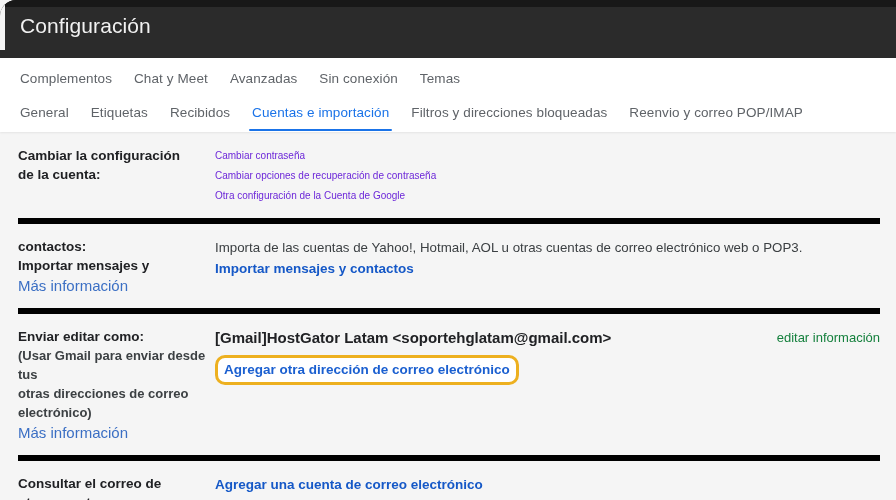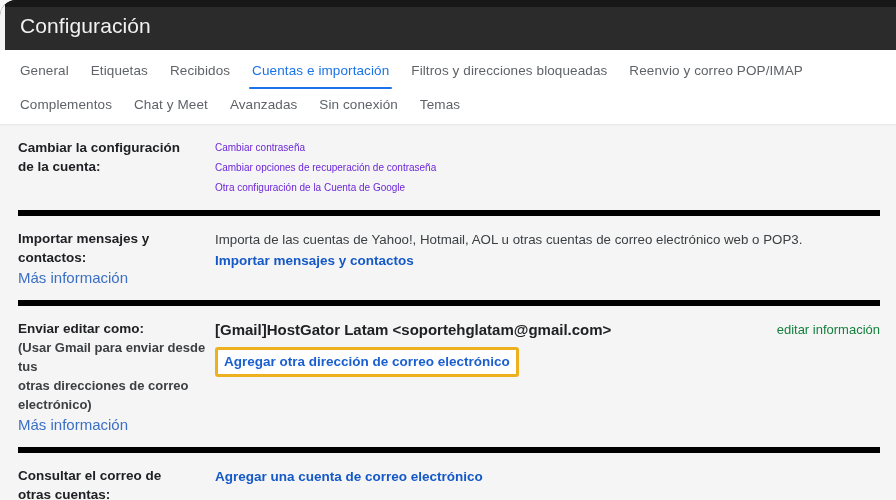--- a/index.html
+++ b/index.html
@@ -19,21 +19,21 @@
     position: relative;
     width: 896px;
     height: 500px;
     background: #f5f5f5;
     overflow: hidden;
   }
 
   
   .titlebar {
     position: relative;
-    height: 50px;
+    height: 58px;
     background: #2b2b2b;
     border-top-left-radius: 16px;
     overflow: hidden;
   }
   .titlebar-topstrip {
     position: absolute;
     top: 0; left: 0; right: 0;
     height: 7px;
     background: #181818;
   }
@@ -172,74 +172,74 @@
     color: #15803d;
     cursor: pointer;
     line-height: 20px;
   }
   .highlight-box {
     display: inline-block;
     border: 3px solid #edb01f;
     background: #ffffff;
     padding: 2px 6px 3px 6px;
     margin-top: 7px;
-    border-radius: 3px;
+    border-radius: 10px;
   }
   .highlight-box .link-strong {
     line-height: 19px;
     color: #1a5fd0;
   }
 </style>
 </head>
 <body>
 
 <div class="app">
 
   <div class="titlebar">
     <div class="titlebar-topstrip"></div>
     <div class="titlebar-leftedge"></div>
     <div class="titlebar-title">Configuración</div>
   </div>
 
   <div class="tabs-wrap">
+    <div class="tabrow">
+      <div class="tab">Complementos</div>
+      <div class="tab">Chat y Meet</div>
+      <div class="tab">Avanzadas</div>
+      <div class="tab">Sin conexión</div>
+      <div class="tab">Temas</div>
+    </div>
     <div class="tabrow">
       <div class="tab">General</div>
       <div class="tab">Etiquetas</div>
       <div class="tab">Recibidos</div>
       <div class="tab active">Cuentas e importación</div>
       <div class="tab">Filtros y direcciones bloqueadas</div>
       <div class="tab">Reenvio y correo POP/IMAP</div>
     </div>
-    <div class="tabrow">
-      <div class="tab">Complementos</div>
-      <div class="tab">Chat y Meet</div>
-      <div class="tab">Avanzadas</div>
-      <div class="tab">Sin conexión</div>
-      <div class="tab">Temas</div>
-    </div>
   </div>
 
   <div class="settings">
 
     <div class="srow">
       <div class="srow-label">
         <div class="ltitle">Cambiar la configuración</div>
         <div class="ltitle">de la cuenta:</div>
       </div>
       <div class="srow-content">
         <div class="linkline">Cambiar contraseña</div>
         <div class="linkline">Cambiar opciones de recuperación de contraseña</div>
         <div class="linkline">Otra configuración de la Cuenta de Google</div>
       </div>
     </div>
 
     <div class="srow">
       <div class="srow-label">
+        <div class="ltitle">contactos:</div>
         <div class="ltitle">Importar mensajes y</div>
-        <div class="ltitle">contactos:</div>
         <div class="moreinfo">Más información</div>
       </div>
       <div class="srow-content">
         <div class="desc">Importa de las cuentas de Yahoo!, Hotmail, AOL u otras cuentas de correo electrónico web o POP3.</div>
         <div class="link-strong">Importar mensajes y contactos</div>
       </div>
     </div>
 
     <div class="srow">
       <div class="srow-label">

